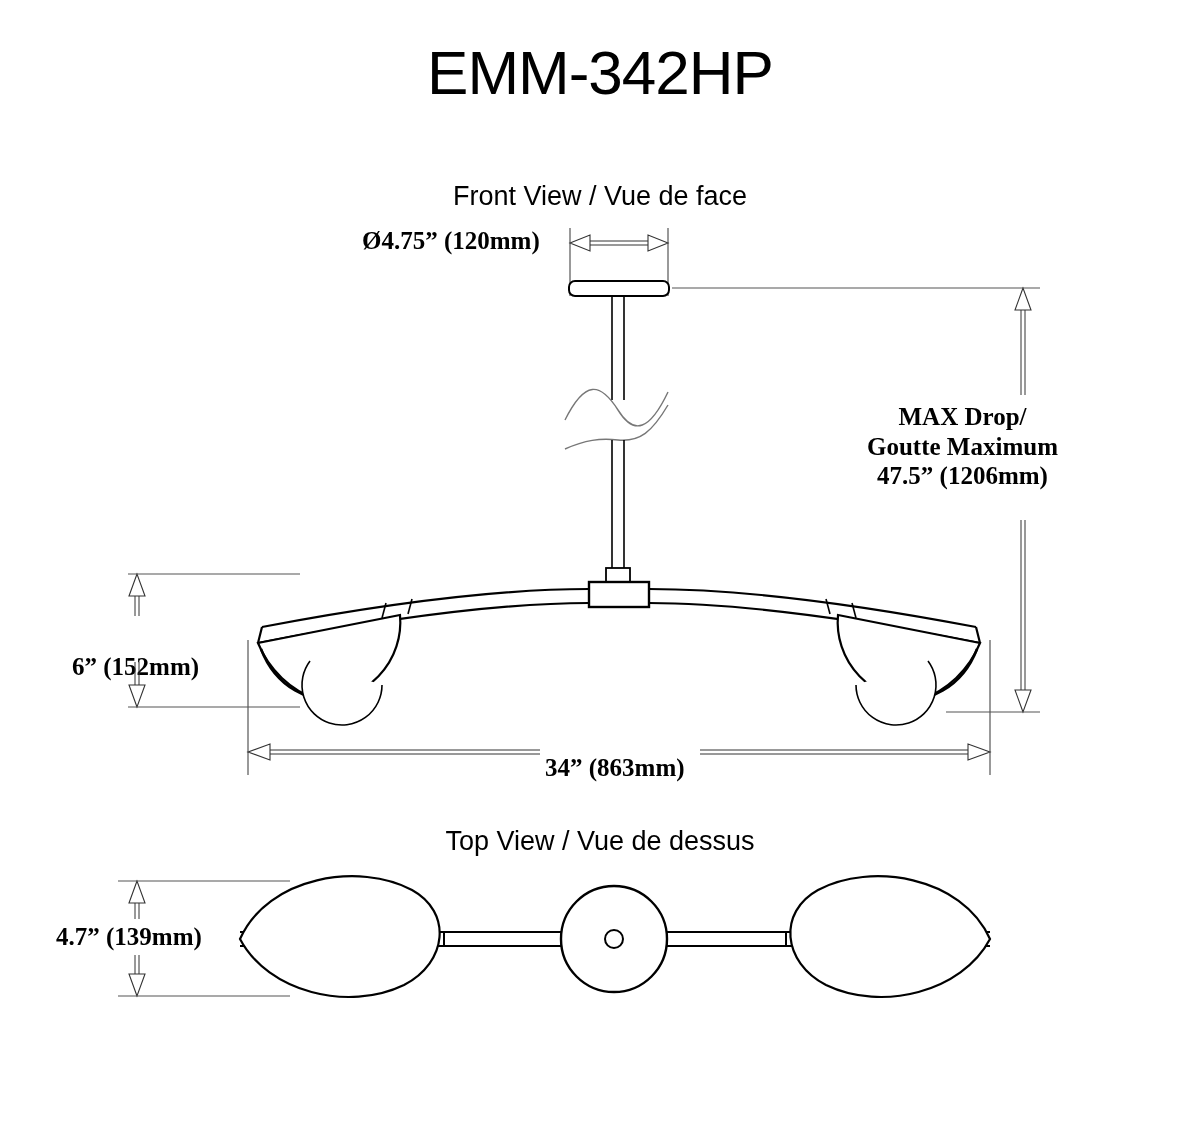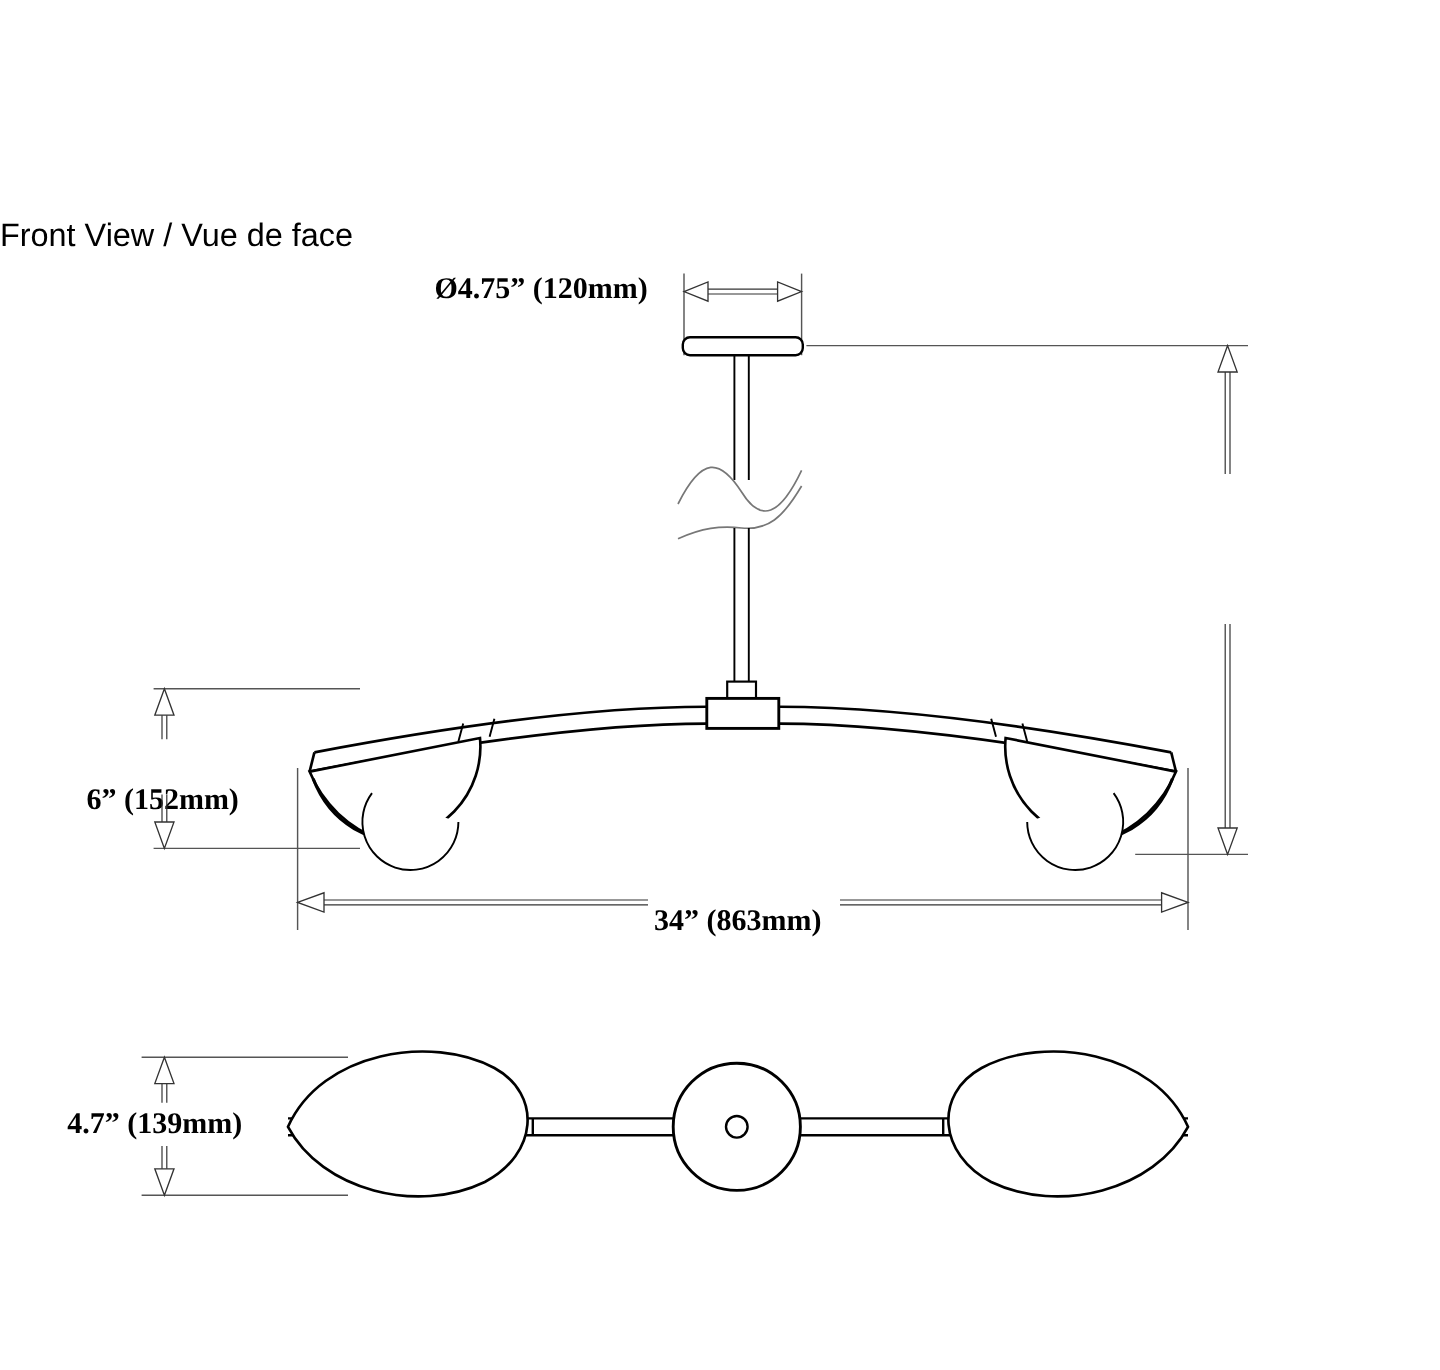--- a/index.html
+++ b/index.html
@@ -32,20 +32,21 @@
   #title-text {
     left: 0; top: 36px;
     width: 1200px;
     text-align: center;
     font-size: 62px;
     letter-spacing: -1px;
   }
   #front-view-label {
     left: 0; top: 181px;
     width: 1200px;
+    text-align: center;
     font-size: 27px;
   }
   #canopy-dim-label {
     left: 362px; top: 226px;
     font-size: 25px;
   }
   #maxdrop-label {
     left: 855px; top: 402px;
     width: 215px;
     text-align: center;
@@ -70,30 +71,35 @@
     left: 56px; top: 922px;
     font-size: 25px;
   }
   svg { position: absolute; left: 0; top: 0; }
 </style>
 </head>
 <body>
 
 <div id="sheet">
 
+  <div class="txt sans" id="title-text">EMM-342HP</div>
 
   <div class="txt sans" id="front-view-label">Front View / Vue de face</div>
 
   <div class="txt serif" id="canopy-dim-label">Ø4.75” (120mm)</div>
 
+  <div class="txt serif" id="maxdrop-label">MAX Drop/
+Goutte Maximum
+47.5” (1206mm)</div>
 
   <div class="txt serif" id="height-dim-label">6” (152mm)</div>
 
   <div class="txt serif" id="width-dim-label">34” (863mm)</div>
 
+  <div class="txt sans" id="top-view-label">Top View / Vue de dessus</div>
 
   <div class="txt serif" id="depth-dim-label">4.7” (139mm)</div>
 
   <svg width="1200" height="1142" viewBox="0 0 1200 1142">
 
     <g>
 
       <g stroke="#555555" stroke-width="1.2" fill="none">
         <line x1="570" y1="228" x2="570" y2="296"></line>
         <line x1="668" y1="228" x2="668" y2="296"></line>

